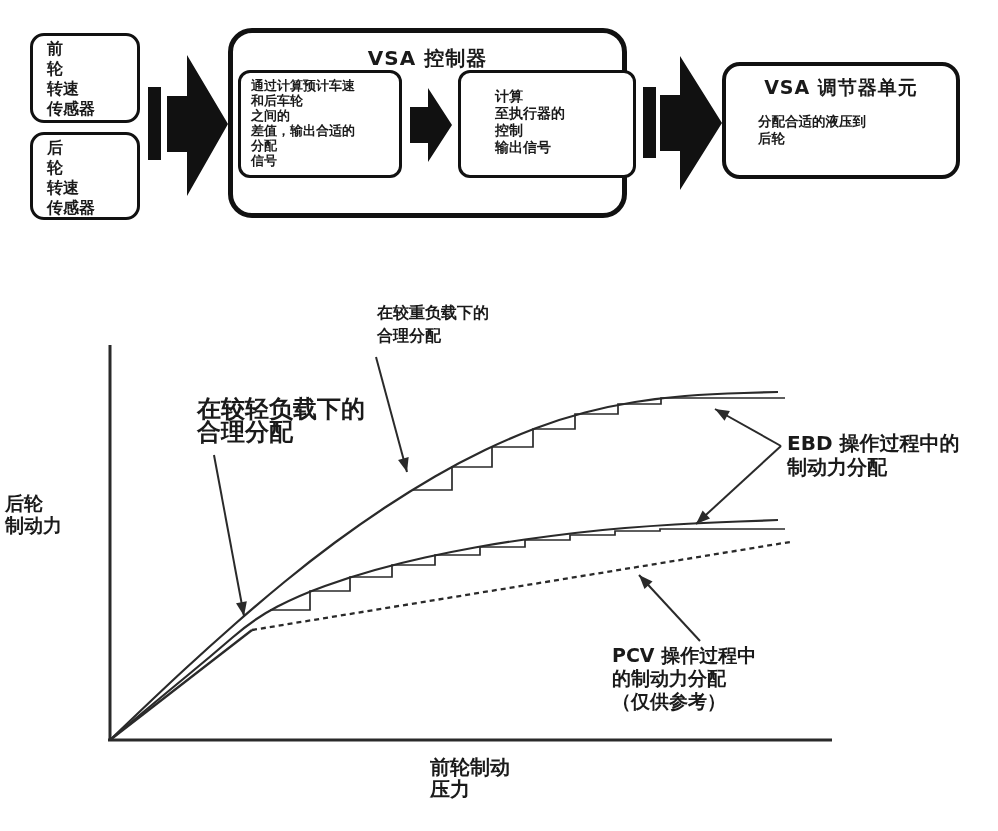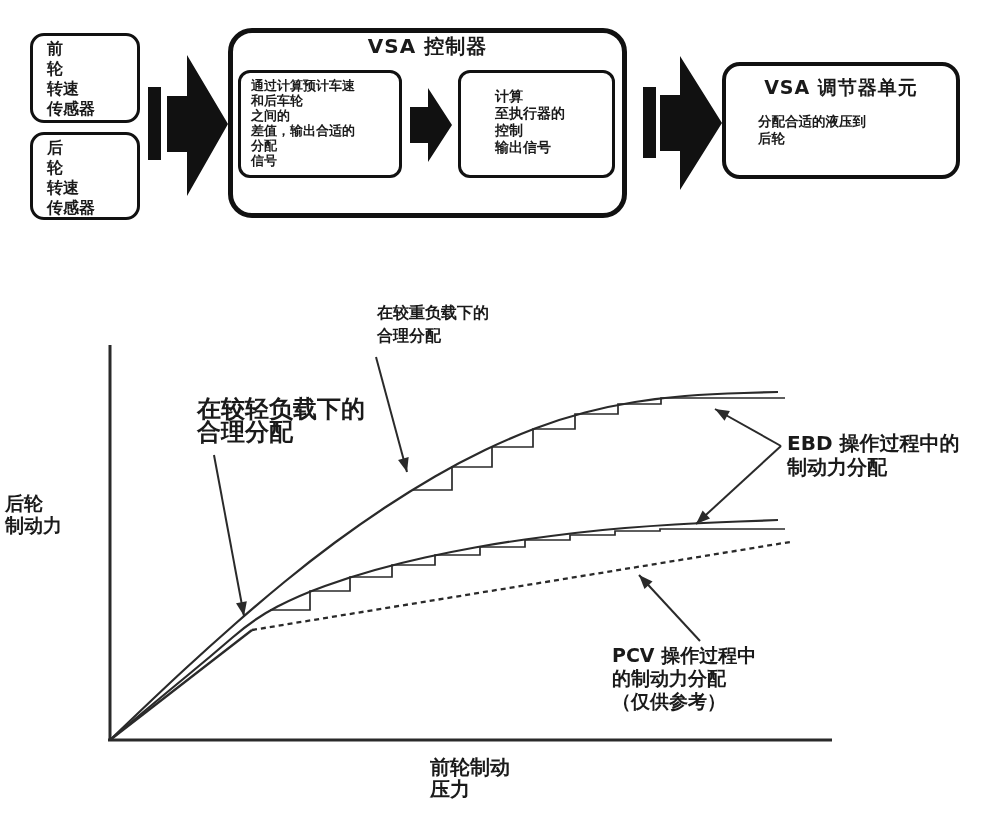--- a/index.html
+++ b/index.html
@@ -5,24 +5,24 @@
   html,body{margin:0;padding:0}
   body{
     width:998px;height:831px;background:#ffffff;position:relative;overflow:hidden;
     font-family:"DejaVu Sans","Liberation Sans",sans-serif;
     font-weight:bold;color:#1a1a1a;
   }
   .box{position:absolute;background:#fff;border:3px solid #111;border-radius:14px;box-sizing:border-box}
   #sensor-front{left:30px;top:33px;width:110px;height:90px;padding:3px 0 0 14px;font-size:16px;line-height:20px}
   #sensor-rear{left:30px;top:132px;width:110px;height:88px;padding:3px 0 0 14px;font-size:16px;line-height:20px}
   #controller{left:228px;top:28px;width:399px;height:190px;border-width:5px;border-radius:24px}
-  #controller .title{text-align:center;font-size:20px;margin-top:0;letter-spacing:1px}
+  #controller .title{text-align:center;font-size:20px;margin-top:12px;letter-spacing:1px}
   #ctrl-step1{left:5px;top:37px;width:164px;height:108px;border-width:3px;border-radius:12px;
               font-size:13px;line-height:15px;padding:5px 3px 0 10px}
-  #ctrl-step2{left:225px;top:37px;width:157px;height:108px;border-width:3px;border-radius:12px;
+  #ctrl-step2{left:225px;top:37px;width:178px;height:108px;border-width:3px;border-radius:12px;
               font-size:14px;line-height:17px;padding:15px 0 8px 34px}
   #modulator{left:722px;top:62px;width:238px;height:117px;border-width:4px;border-radius:18px}
   #modulator .title{text-align:center;font-size:19px;margin-top:9px;letter-spacing:1px}
   #modulator .mbody{font-size:13.5px;line-height:17px;margin-top:12px;padding-left:32px}
   .flow-arrows{position:absolute;left:0;top:0;pointer-events:none}
   #chart{position:absolute;left:0;top:300px;width:998px;height:531px}
   #chart-svg{position:absolute;left:0;top:0}
   .ann{position:absolute;white-space:nowrap}
   #ann-heavy{left:377px;top:1px;font-size:16px;line-height:23px}
   #ann-light{left:197px;top:98px;font-size:24px;line-height:23px}

